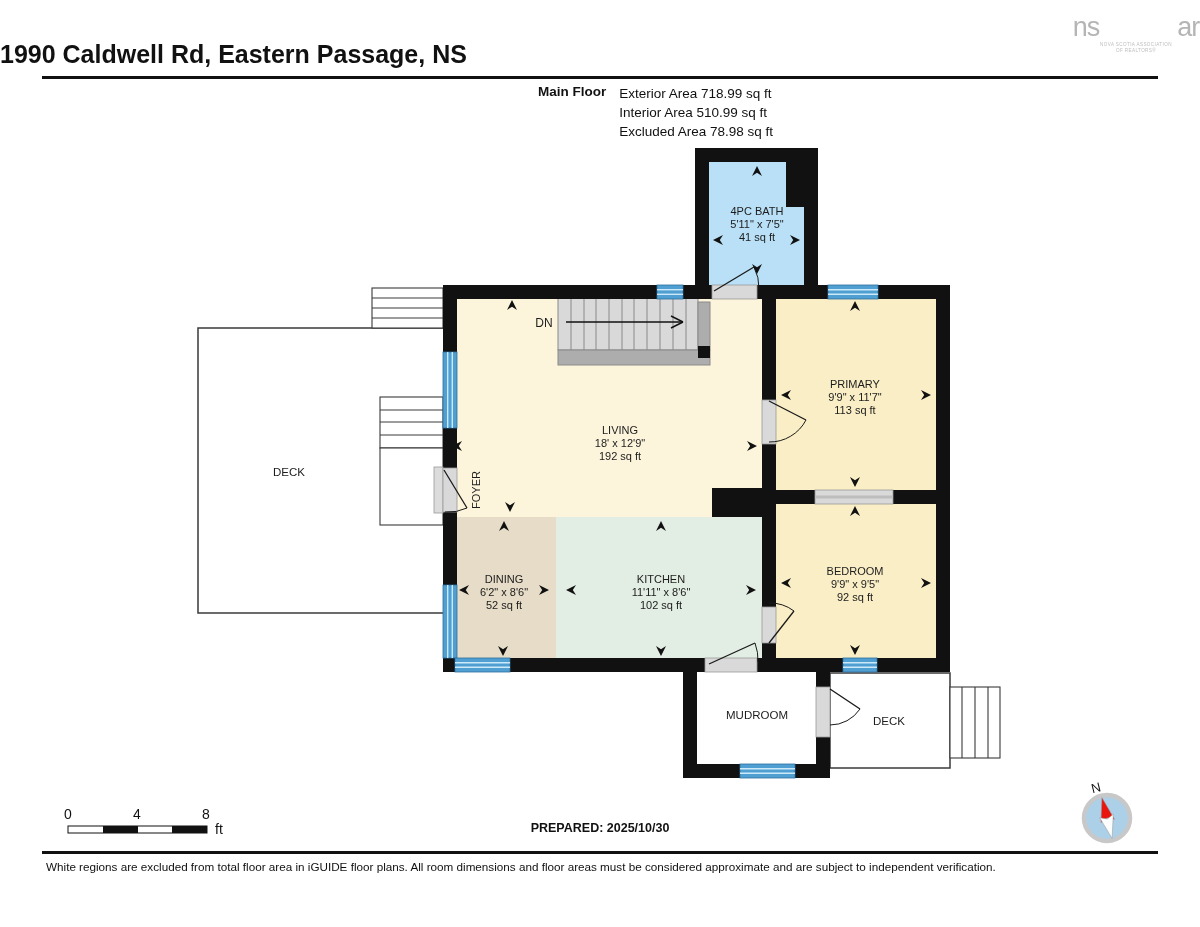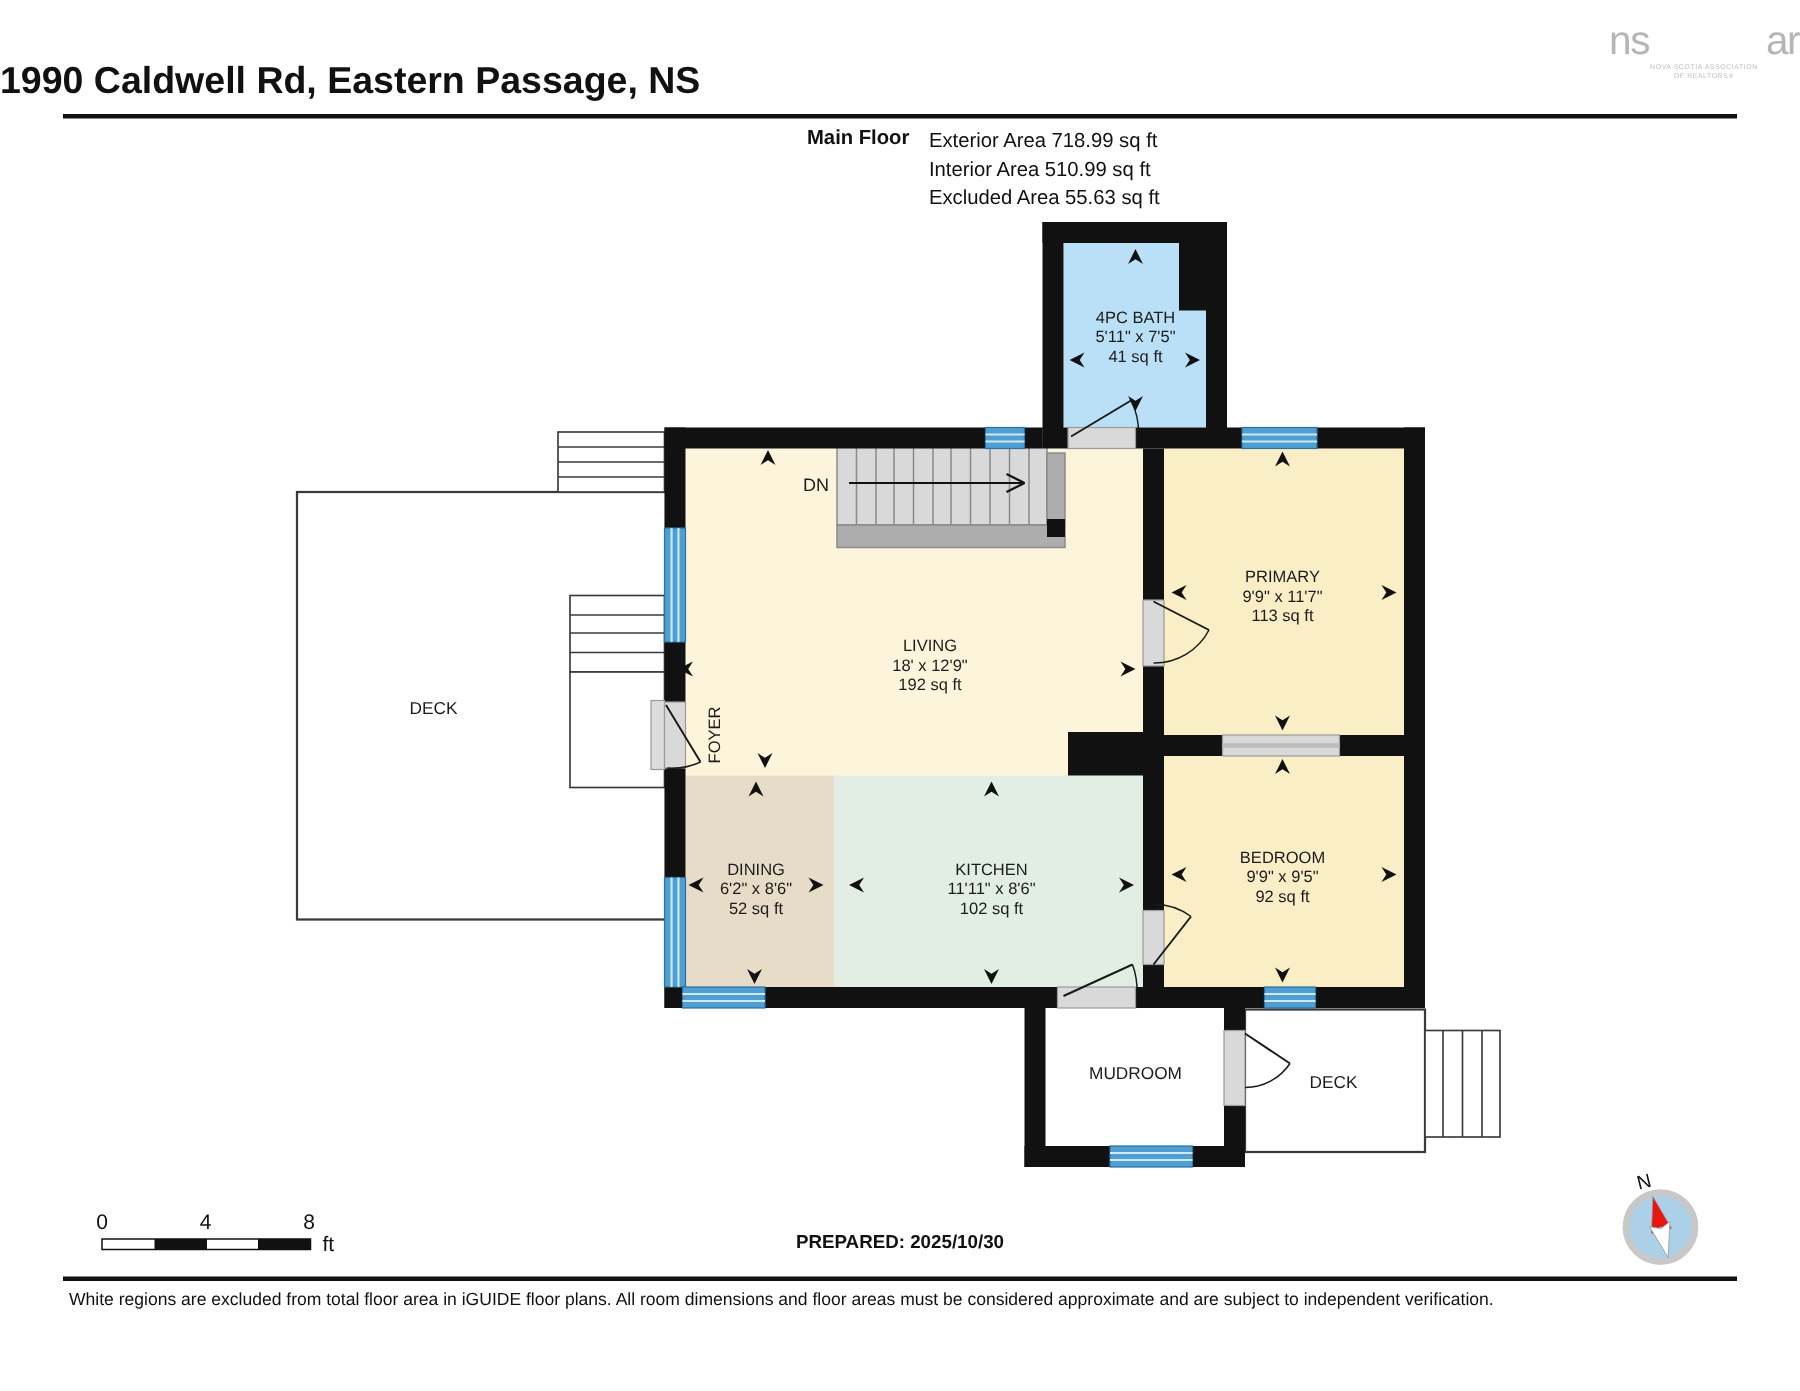--- a/index.html
+++ b/index.html
@@ -47,21 +47,21 @@
     </div>
   </div>
 
   <div class="rule-top"></div>
 
   <div class="floorinfo">
     <div class="flabel">Main Floor</div>
     <div class="flines">
       <div>Exterior Area 718.99 sq ft</div>
       <div>Interior Area 510.99 sq ft</div>
-      <div>Excluded Area 55.63 sq ft</div>
+      <div>Excluded Area 78.98 sq ft</div>
     </div>
   </div>
 
   <svg width="1200" height="927" viewBox="0 0 1200 927" style="position:absolute;top:0;left:0;">
     <defs>
       <path id="arrow" d="M0,0 L5,10 L0,6.8 L-5,10 Z" fill="#111"></path>
     </defs>
 
     <g>
       <rect x="198" y="328" width="246" height="285" fill="#fff" stroke="#3a3a3a" stroke-width="1.5"></rect>

